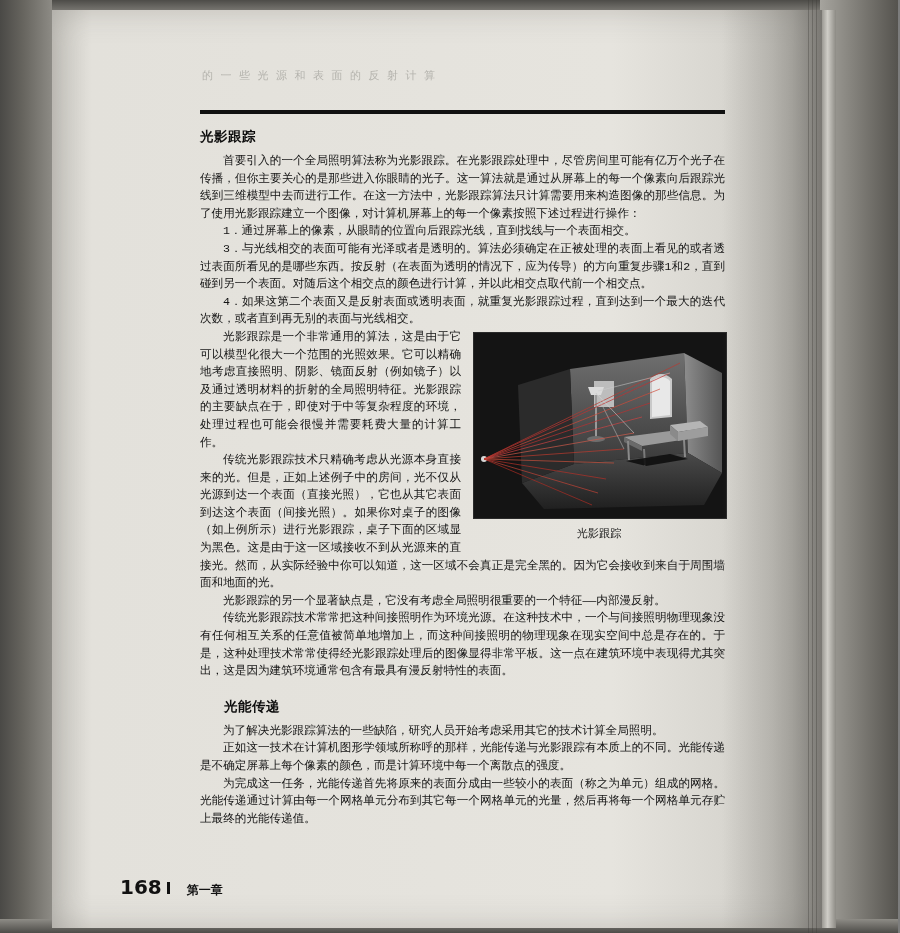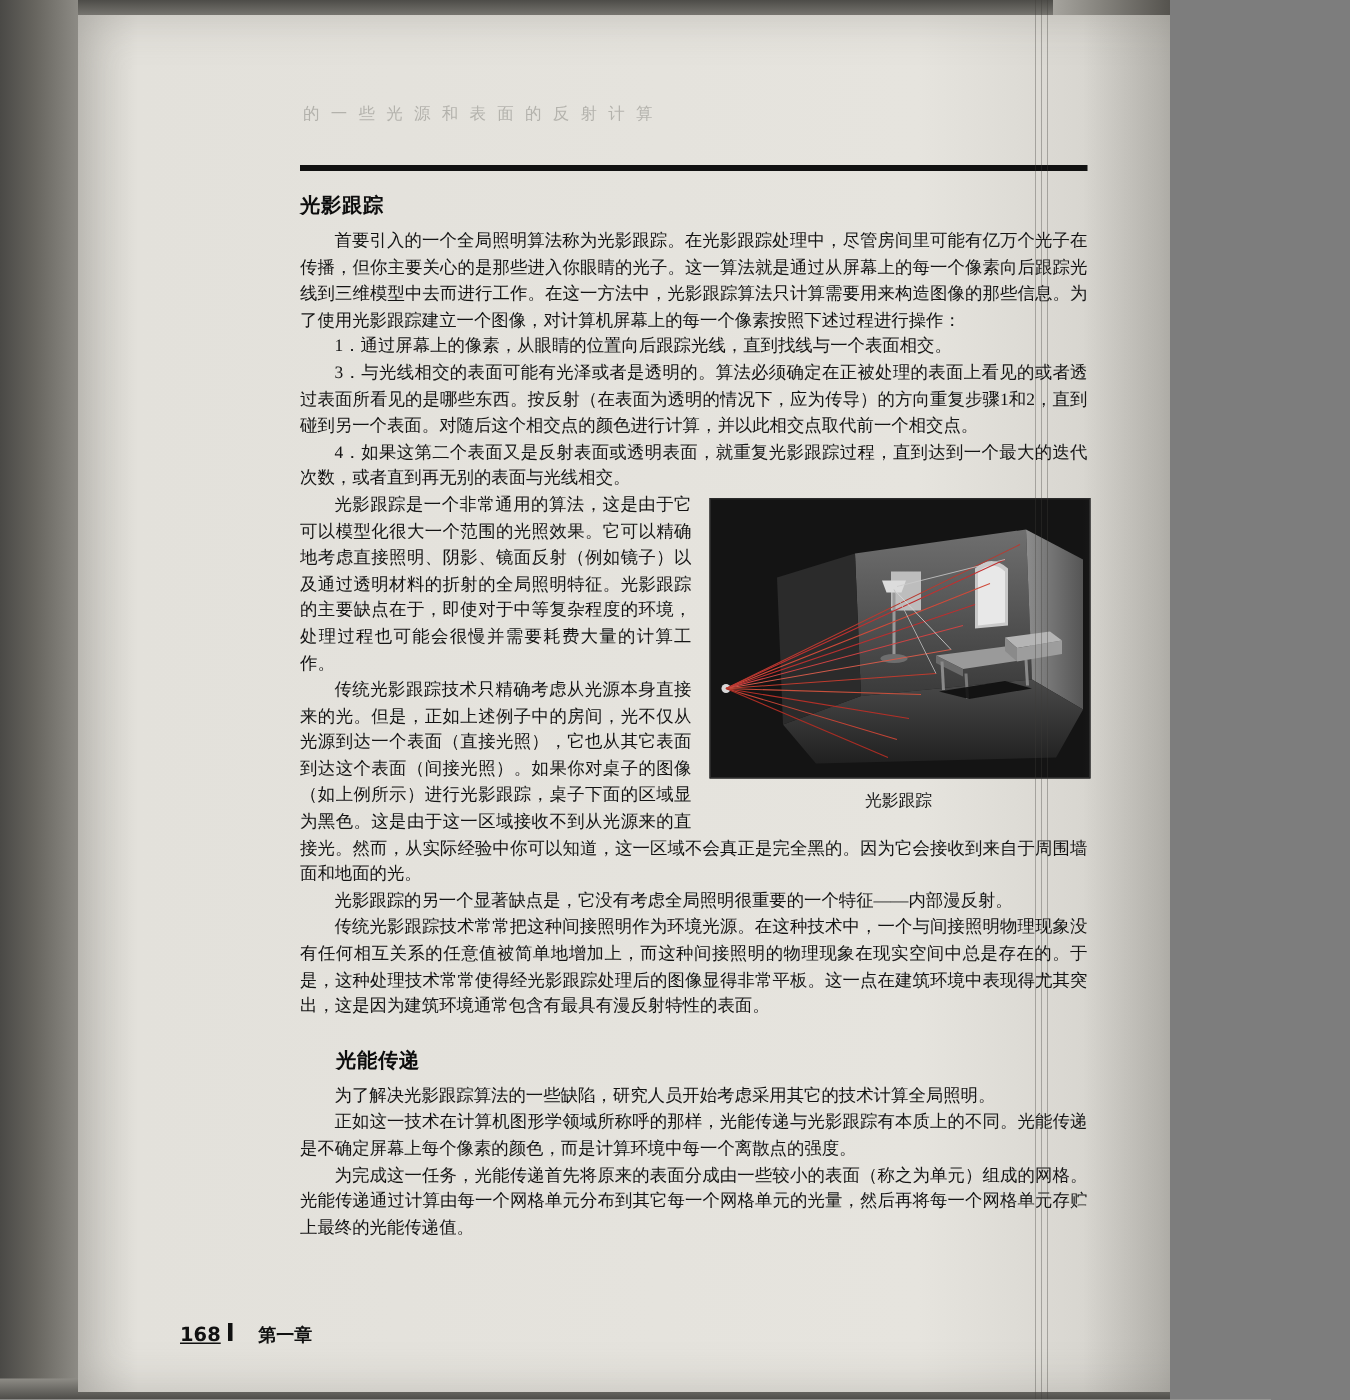--- a/index.html
+++ b/index.html
@@ -8,21 +8,21 @@
     background: #7d7d7d;
   }
   body {
     width: 900px;
     height: 933px;
     overflow: hidden;
     font-family: "DejaVu Sans", sans-serif;
   }
   .scan {
     position: relative;
-    width: 780px;
+    width: 898px;
     height: 933px;
     background: #b9b7b2;
     overflow: hidden;
   }
   
   .edge-left {
     position: absolute; left: 0; top: 0; width: 52px; height: 933px;
     background: linear-gradient(to right, #4a4946 0%, #67655f 45%, #8d8b85 100%);
   }
   .edge-right {
@@ -71,21 +71,21 @@
   h2.sec {
     font-family: "DejaVu Sans", sans-serif;
     font-size: 13.5px;
     font-weight: bold;
     color: #0d0d0d;
     margin: 0 0 6px 0;
     letter-spacing: 0.5px;
   }
   h2.sec.second { margin-top: 18px; margin-left: 24px; }
   p.body {
-    font-family: Liberation Serif, serif;
+    font-family: Liberation Mono, monospace;
     font-size: 11.6px;
     line-height: 17.6px;
     color: #141414;
     margin: 0;
     text-align: justify;
     text-justify: inter-ideograph;
   }
   p.indent { text-indent: 23px; }
   .listpara { text-indent: 23px; }
   .figwrap {
@@ -111,21 +111,21 @@
   .footer {
     position: absolute;
     left: 120px;
     bottom: 34px;
     font-family: "DejaVu Sans", sans-serif;
     color: #111;
     display: flex;
     align-items: baseline;
     gap: 5px;
   }
-  .footer .pgnum { font-size: 13px; font-weight: bold; text-decoration: underline; }
+  .footer .pgnum { font-size: 20px; font-weight: bold; }
   .footer .bar { display:inline-block; width:3px; height:12px; background:#111; }
   .footer .chap { font-size: 12px; font-weight: bold; margin-left: 12px; }
   
   .showthrough {
     position: absolute;
     left: 150px; top: 58px; width: 520px;
     font-size: 11px; line-height: 16px;
     color: rgba(90,88,84,0.35);
     overflow: hidden; height: 34px;
     letter-spacing: 2px;

